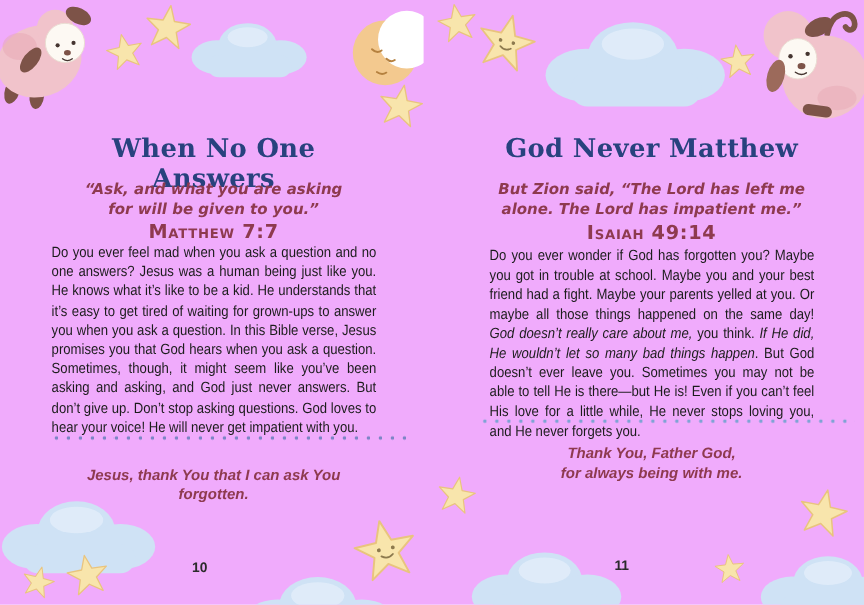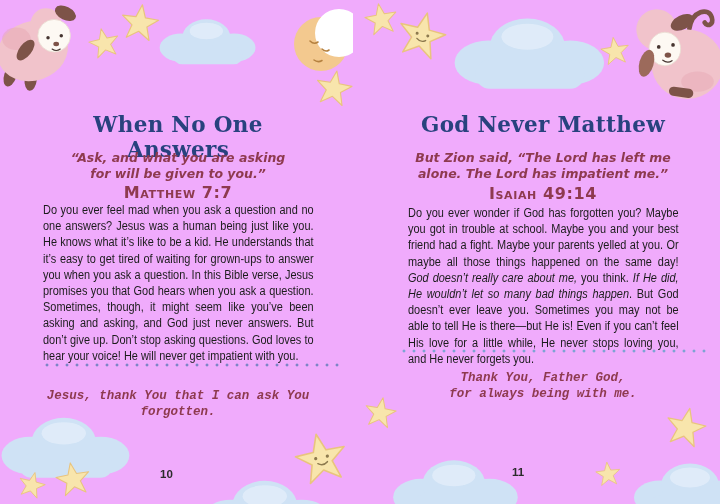--- a/index.html
+++ b/index.html
@@ -20,21 +20,21 @@
               color:var(--title-color);text-align:center;letter-spacing:0.3px;}
   .verse{font-family:"DejaVu Sans",sans-serif;font-style:italic;font-weight:bold;
          font-size:12.5px;line-height:15.5px;color:var(--verse-color);text-align:center;}
   .reference{font-family:"DejaVu Sans",sans-serif;font-variant:small-caps;font-weight:600;
              font-size:16px;letter-spacing:0.6px;color:var(--verse-color);text-align:center;}
   .body-text{font-size:12.3px;line-height:16.2px;color:var(--body-color);text-align:justify;
              transform:scaleX(0.89);transform-origin:left top;width:304px;}
   .dots{height:4px;background-repeat:repeat-x;background-size:10px 4px;}
   .dots-left{background-image:radial-gradient(circle at 2px 2px,var(--dot-left) 1.3px,rgba(0,0,0,0) 1.7px);}
   .dots-right{background-image:radial-gradient(circle at 2px 2px,var(--dot-right) 1.3px,rgba(0,0,0,0) 1.7px);}
-  .prayer{font-family:Liberation Mono, monospace;font-style:italic;font-weight:bold;
+  .prayer{font-family:Liberation Sans, sans-serif;font-style:italic;font-weight:bold;
           font-size:12.5px;line-height:15.5px;color:var(--verse-color);text-align:center;}
   .pagenum{font-size:11.5px;font-weight:bold;color:var(--pagenum-color);}
   .cloud-fill{fill:var(--cloud-fill);}
   .star-shape{fill:var(--star-fill);stroke:var(--star-stroke);stroke-width:1.5;stroke-linejoin:round;}
   .sheep-body{fill:var(--sheep-pink);}
   .sheep-shade{fill:var(--sheep-pink2);}
   .sheep-face{fill:var(--sheep-face);stroke:#e9dcd2;stroke-width:0.8;}
   .sheep-dark{fill:var(--sheep-dark);}
   .sheep-dark2{fill:var(--sheep-dark2);}
   .feature{fill:var(--sheep-feature);}

